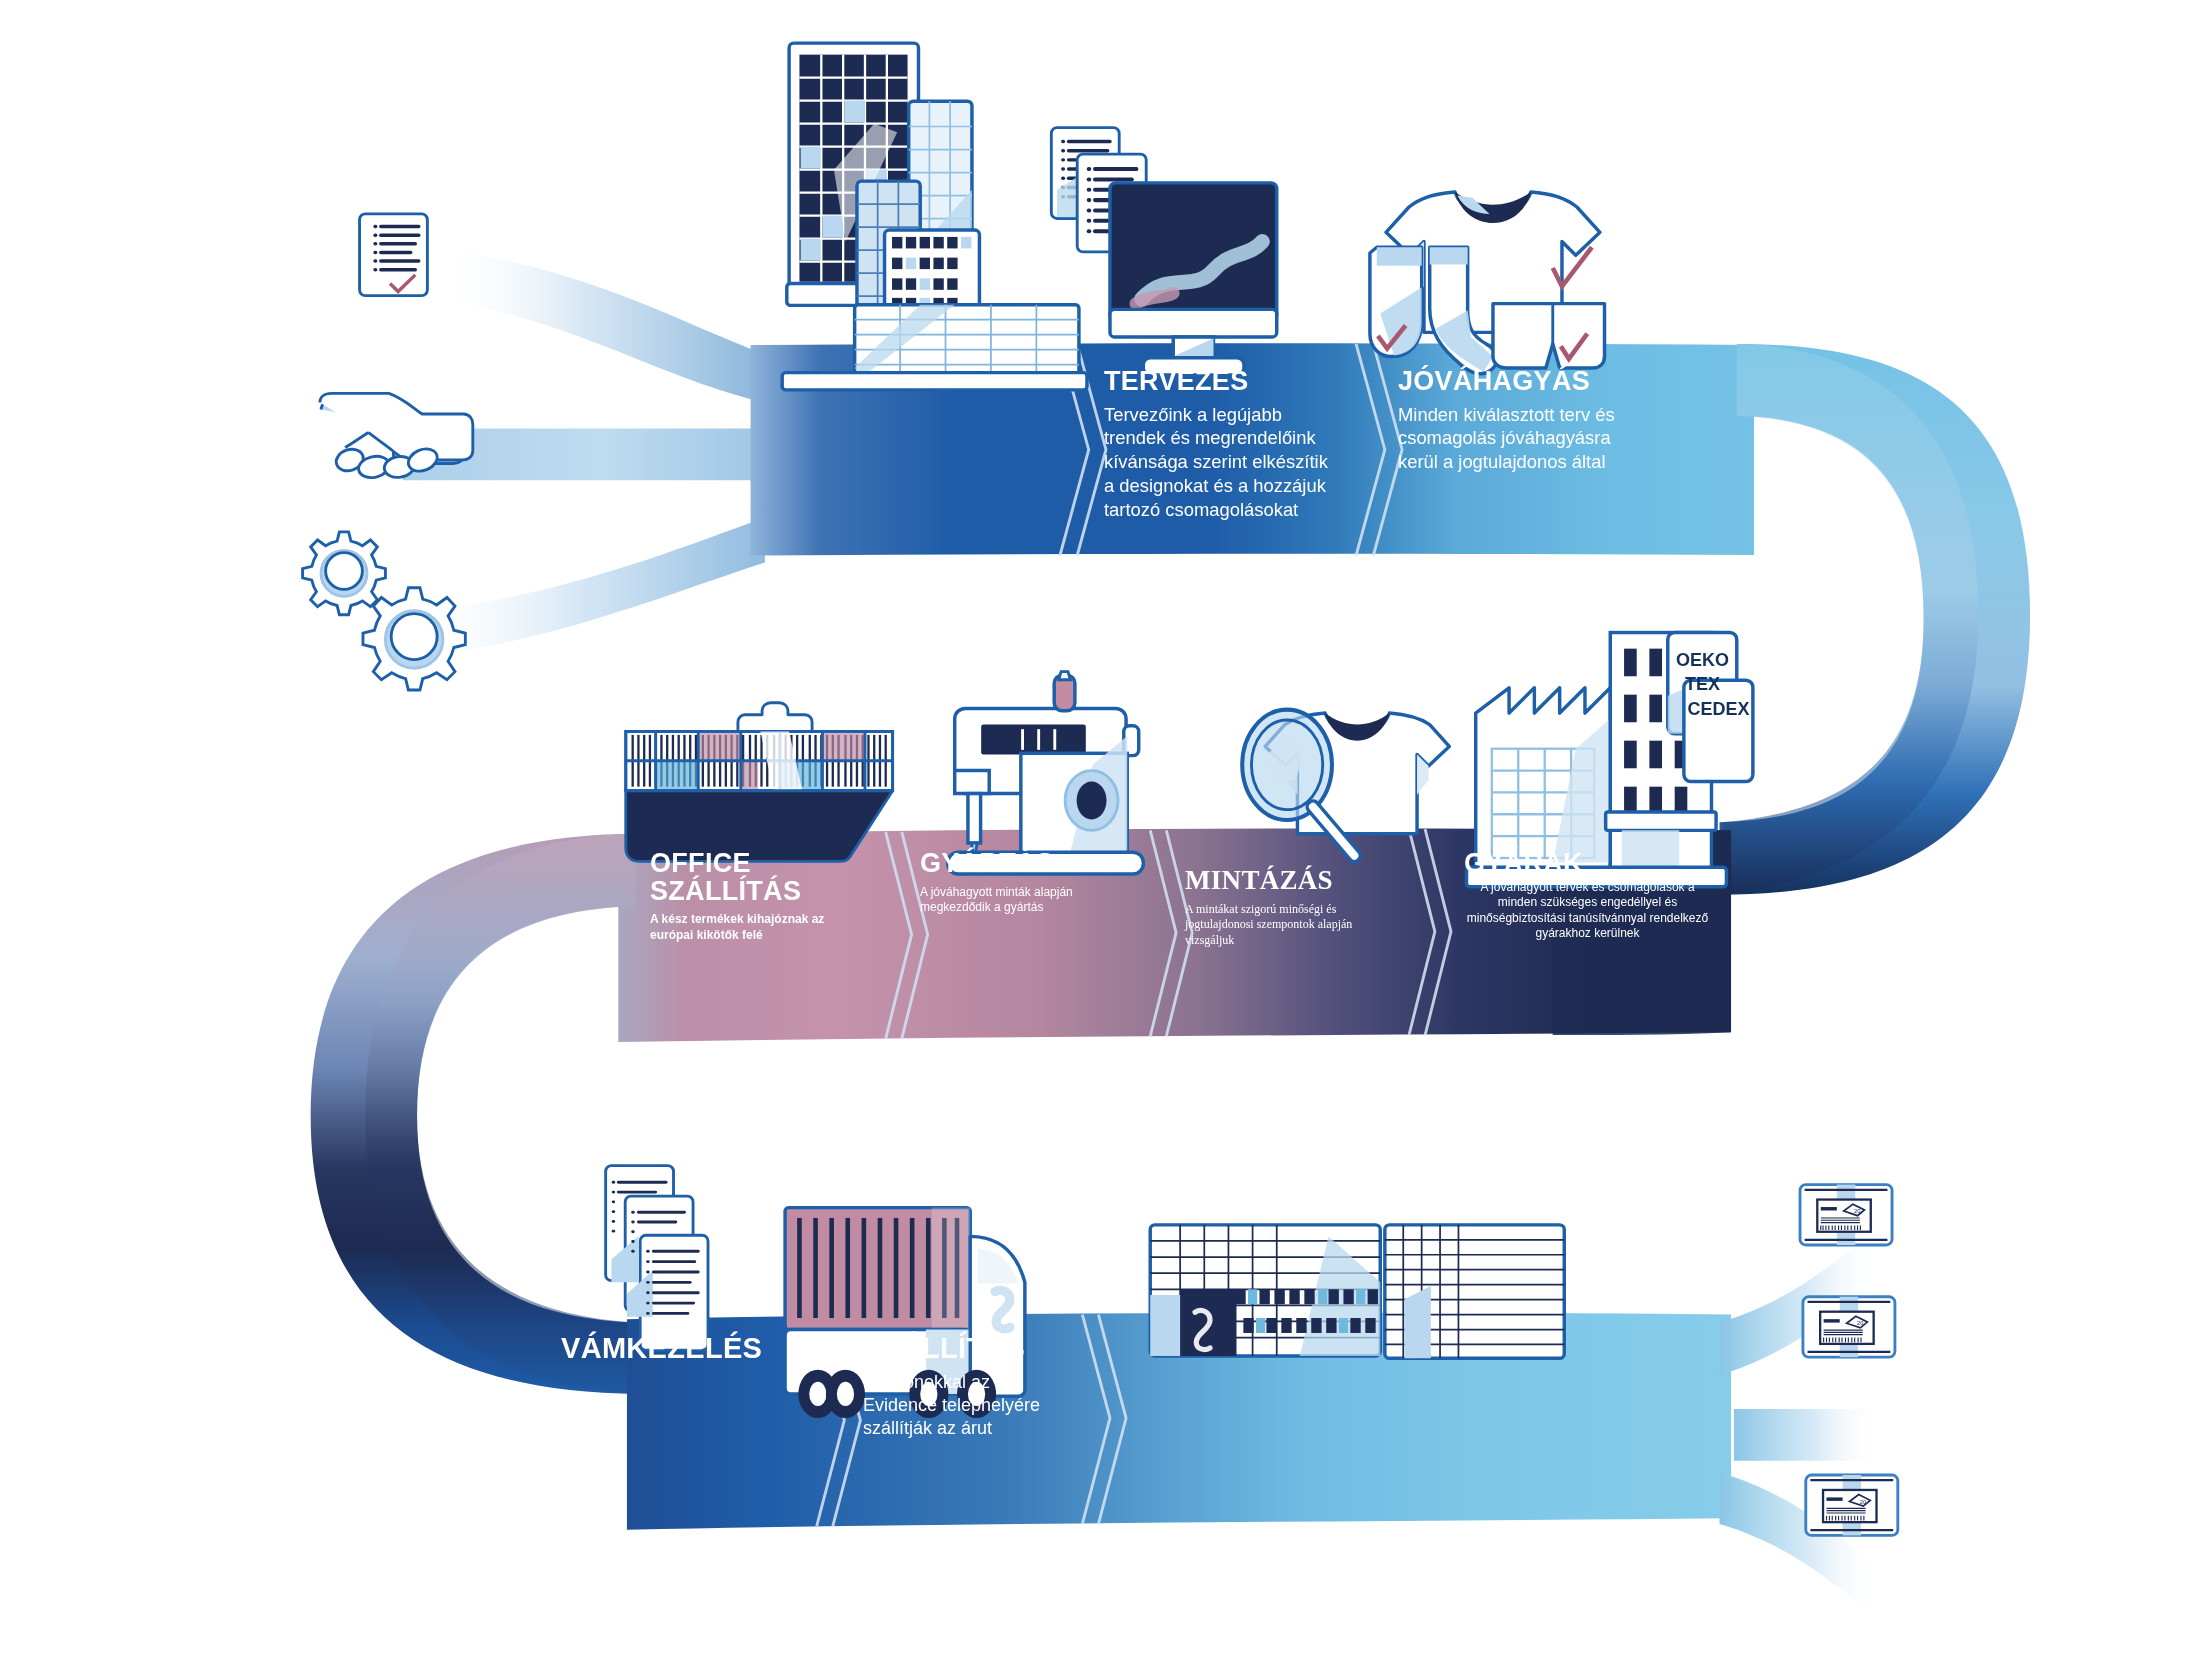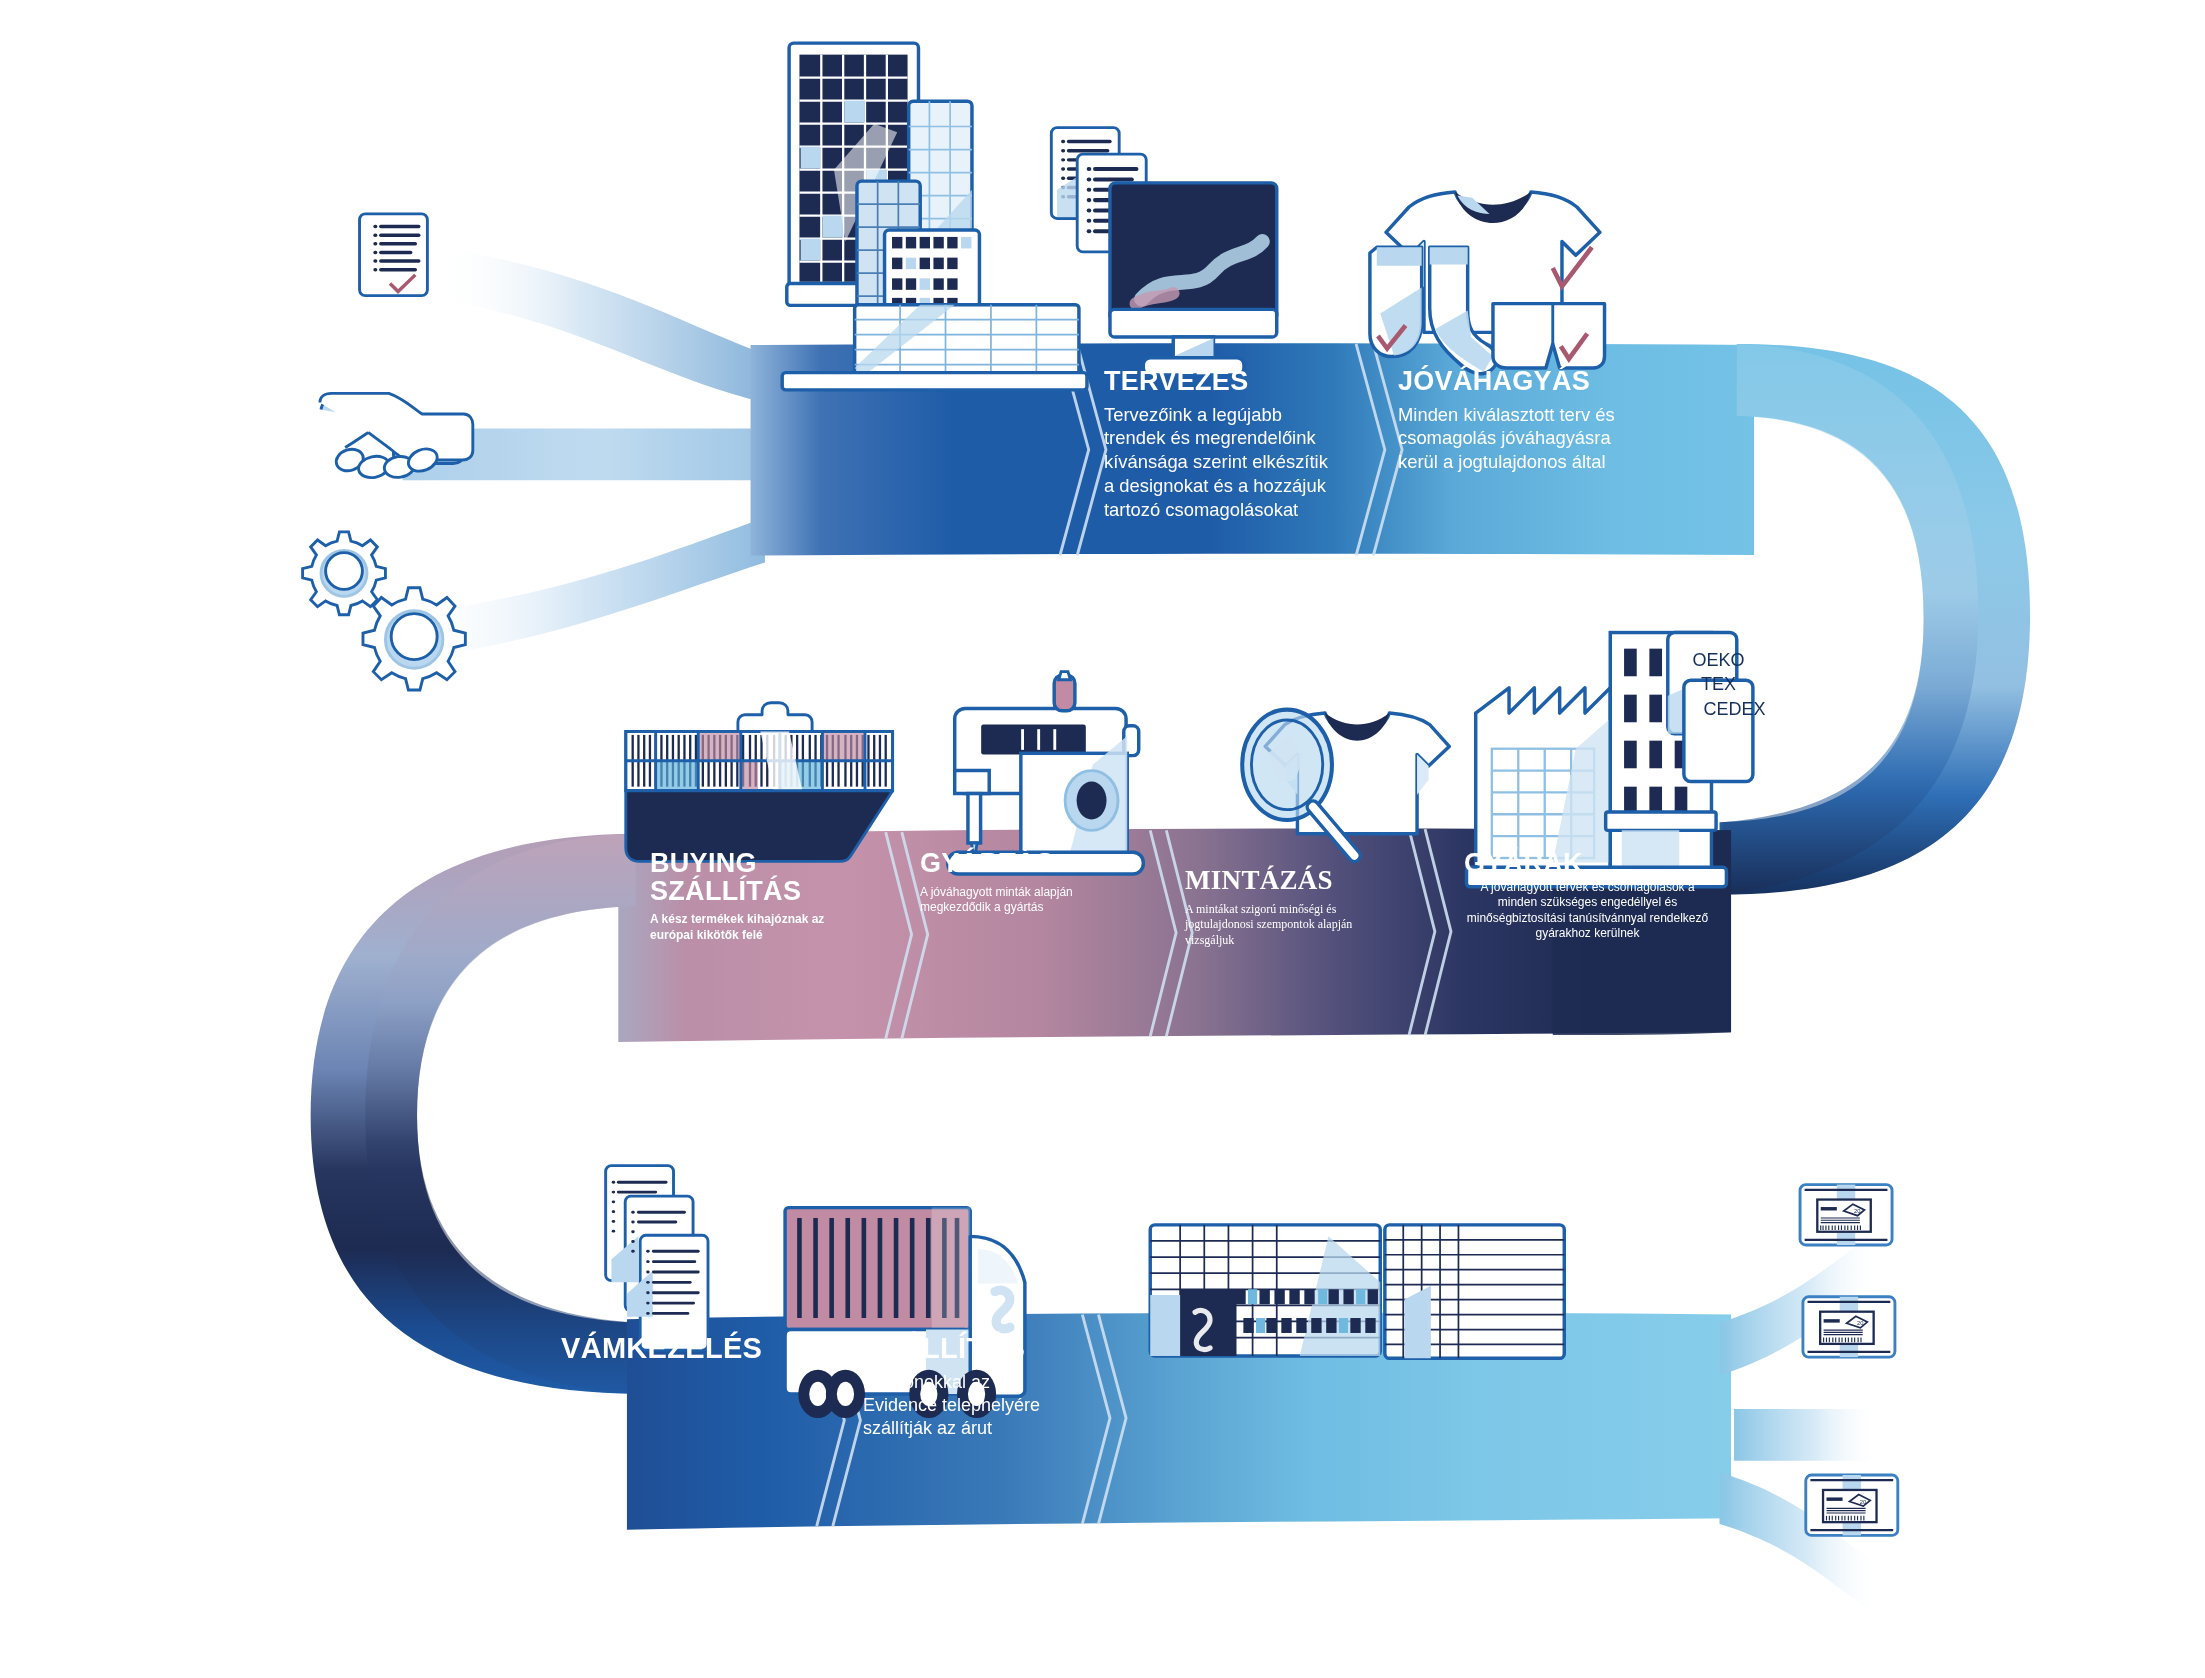--- a/index.html
+++ b/index.html
@@ -13,21 +13,21 @@
   .step .bdy{line-height:1.30;font-weight:400;}
   
   .r1 .ttl{font-size:27px;}
   .r1 .bdy{font-size:18.4px;}
   
   .r2 .ttl{font-size:27px;}
   .r2 .bdy{font-size:12px;}
   
   .r3 .ttl{font-size:29px;}
   .r3 .bdy{font-size:18px;}
-  .cert{position:absolute;color:#16305c;font-weight:normal;text-align:center;margin-left:16px;}
+  .cert{position:absolute;color:#16305c;font-weight:bold;text-align:center;}
 </style>
 </head>
 <body>
 
 <div class="stage">
 
 <svg class="layer" viewBox="0 0 3834 2918">
   <defs>
 
     <linearGradient id="gR1" x1="0" y1="0" x2="1" y2="0">
@@ -827,21 +827,21 @@
     <div class="ttl">TERVEZÉS</div>
     <div class="bdy" style="margin-top:7px;">Tervezőink a legújabb trendek és megrendelőink kívánsága szerint elkészítik a designokat és a hozzájuk tartozó csomagolásokat</div>
   </div>
 
   <div class="step r1" style="left:1398px;top:368px;width:230px;">
     <div class="ttl">JÓVÁHAGYÁS</div>
     <div class="bdy" style="margin-top:7px;">Minden kiválasztott terv és csomagolás jóváhagyásra kerül a jogtulajdonos által</div>
   </div>
 
   <div class="step r2" style="left:650px;top:850px;width:201px;">
-    <div class="ttl">BUYING SZÁLLÍTÁS</div>
+    <div class="ttl">OFFICE SZÁLLÍTÁS</div>
     <div class="bdy" style="margin-top:7px;font-weight:bold;">A kész termékek kihajóznak az európai kikötők felé</div>
   </div>
 
   <div class="step r2" style="left:920px;top:850px;width:198px;">
     <div class="ttl">GYÁRTÁS</div>
     <div class="bdy" style="margin-top:7px;">A jóváhagyott minták alapján megkezdődik a gyártás</div>
   </div>
 
   <div class="step r2" style="left:1185px;top:867px;width:198px;font-family:Liberation Serif, serif;">
     <div class="ttl">MINTÁZÁS</div>

